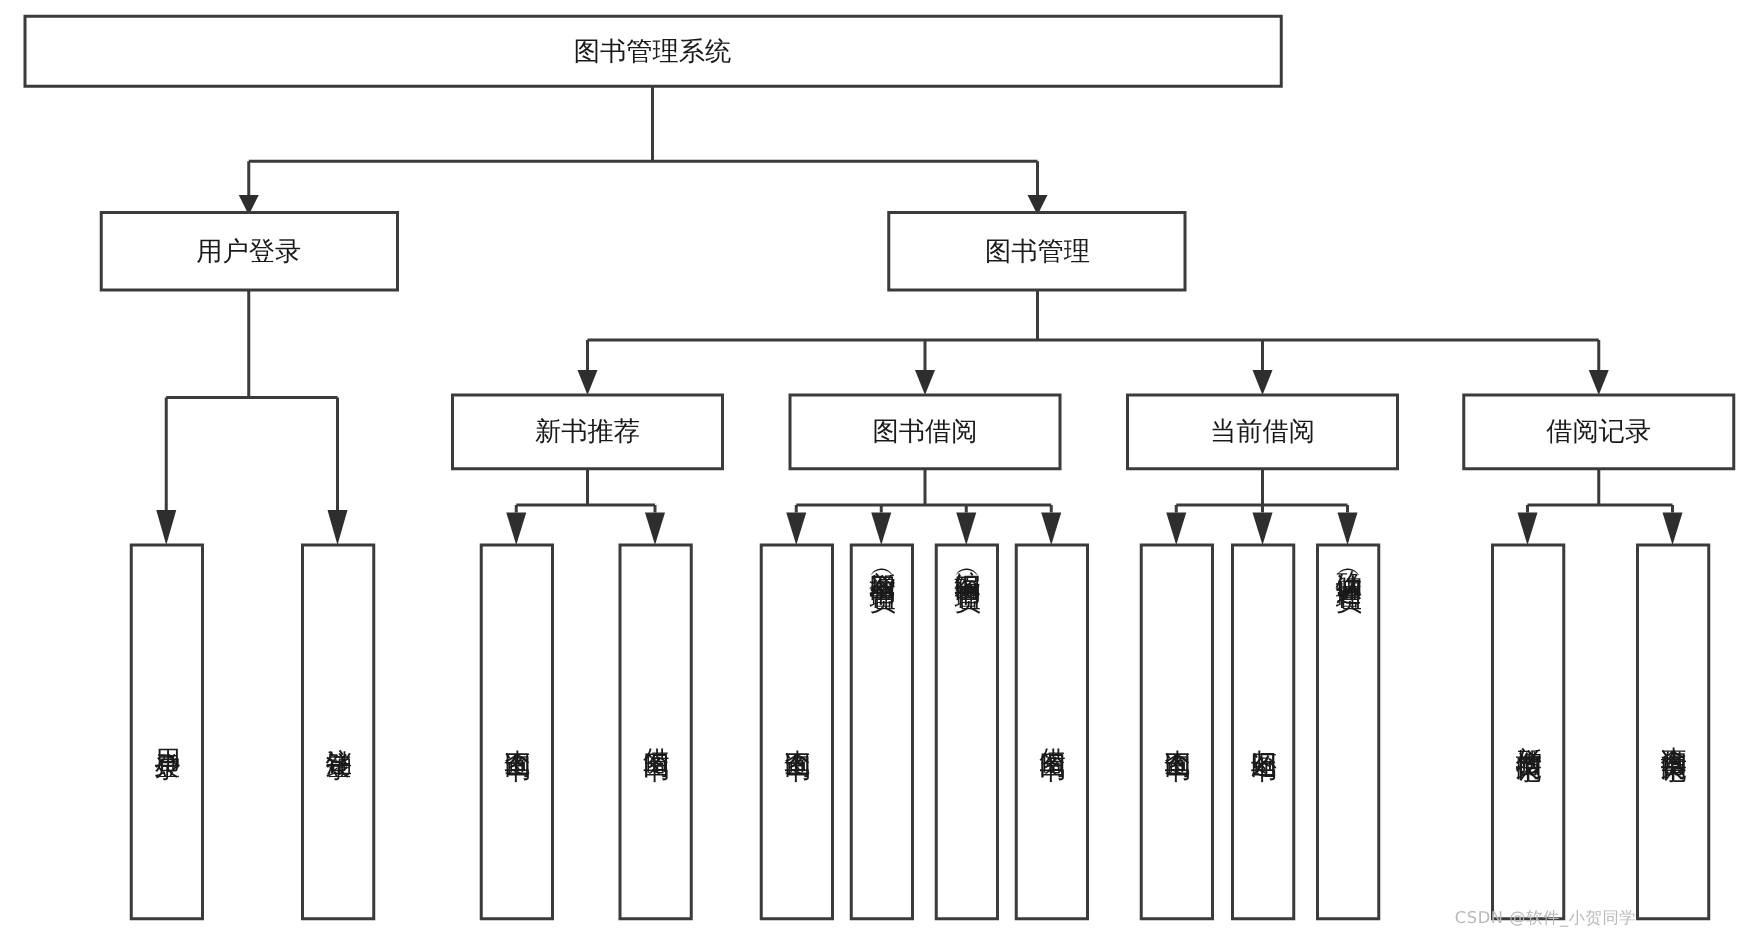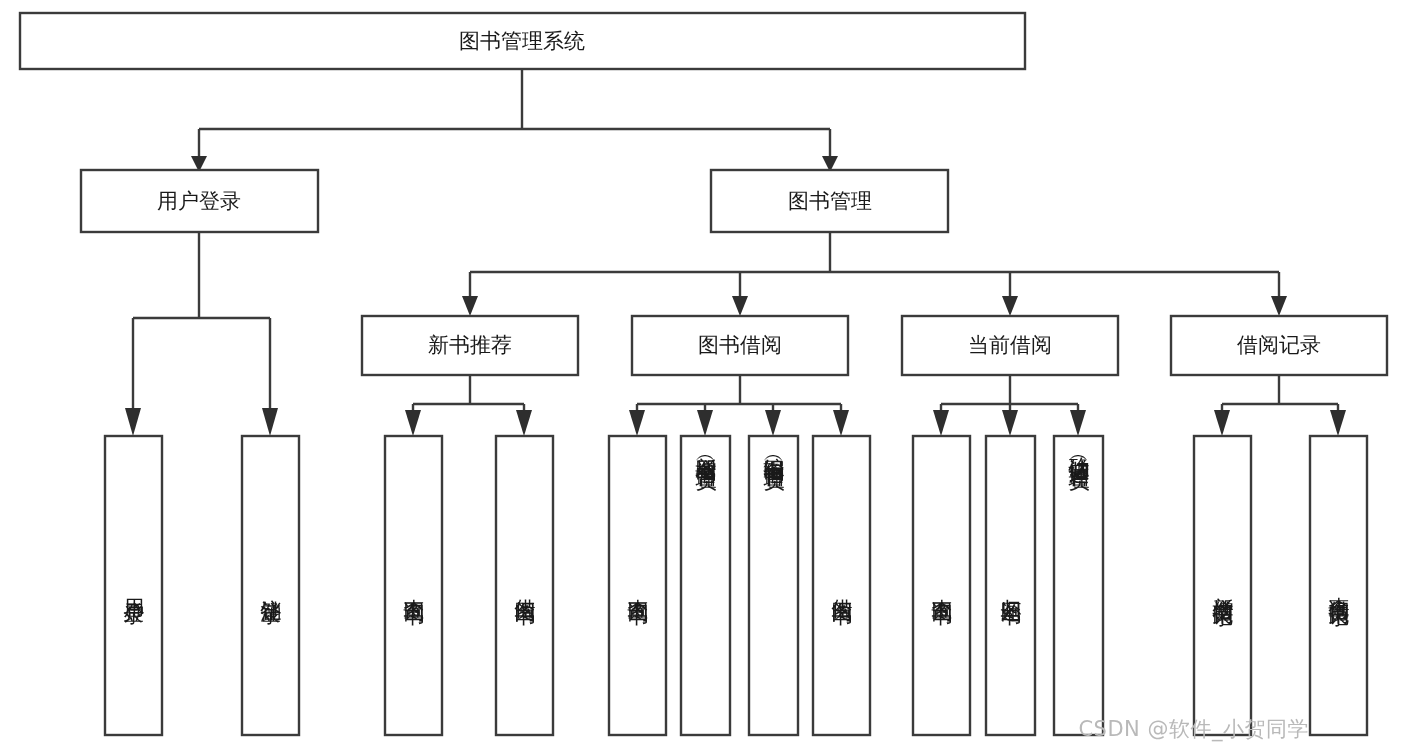--- a/index.html
+++ b/index.html
@@ -63,21 +63,21 @@
     line-height: 1;
     color: #1a1a1a;
     letter-spacing: 2px;
     white-space: nowrap;
   }
   .watermark {
     position: absolute;
     right: 8px;
     bottom: 4px;
     font-family: "DejaVu Sans", "Liberation Sans", sans-serif;
-    font-size: 21px;
+    font-size: 13px;
     color: #b9b9b9;
     letter-spacing: 0.5px;
     white-space: nowrap;
   }
 </style>
 </head>
 <body>
 
 <div id="diagram-root">
 

